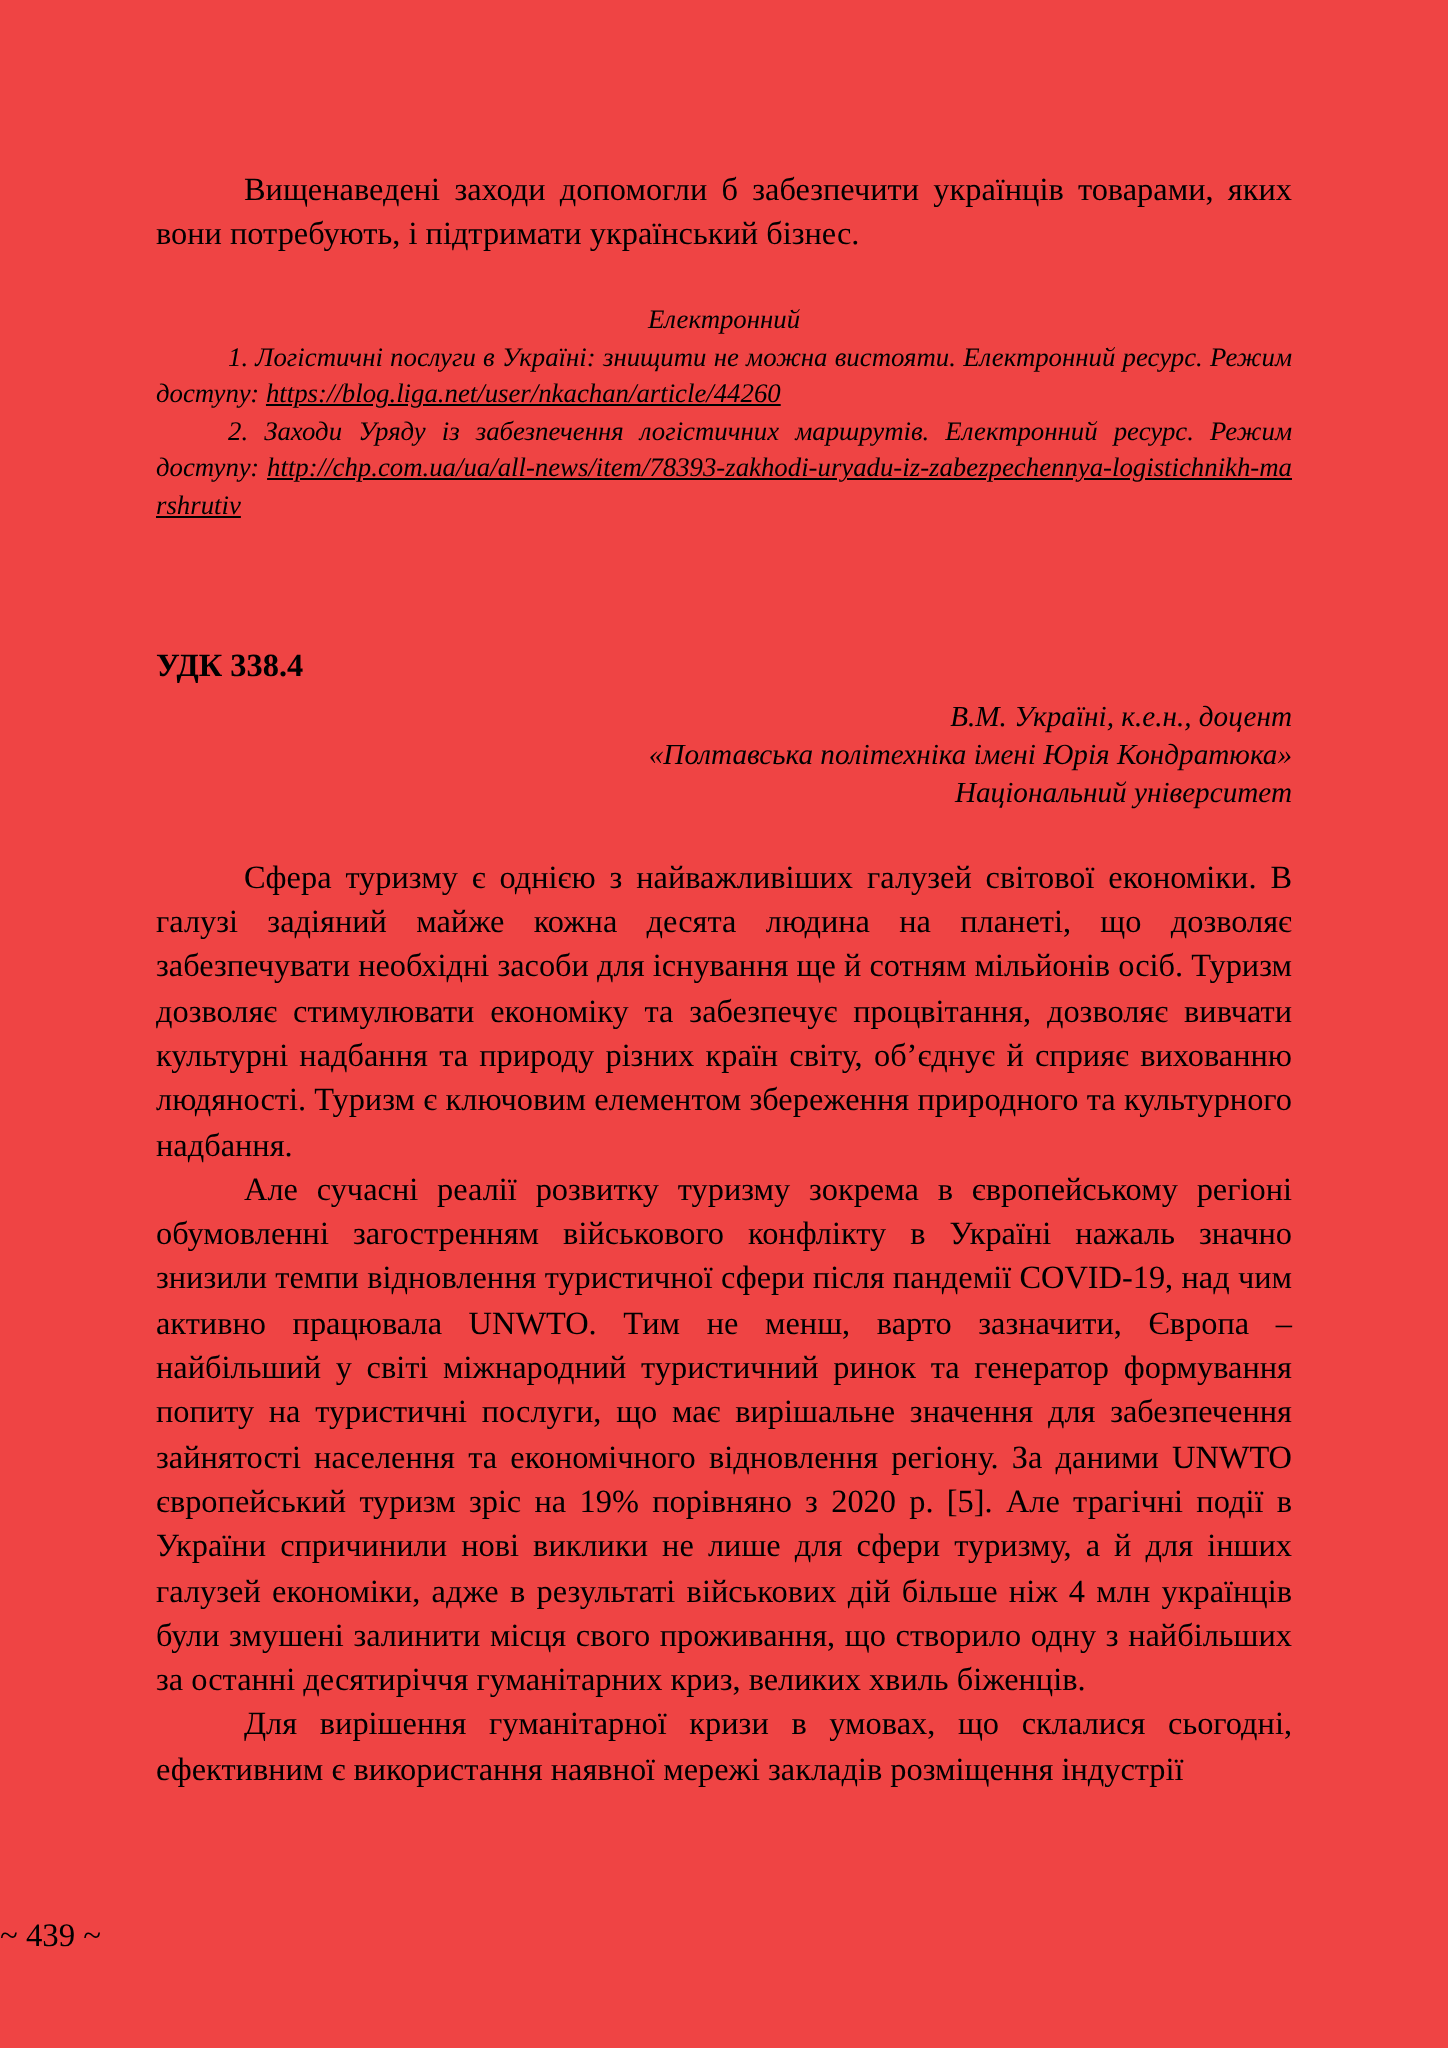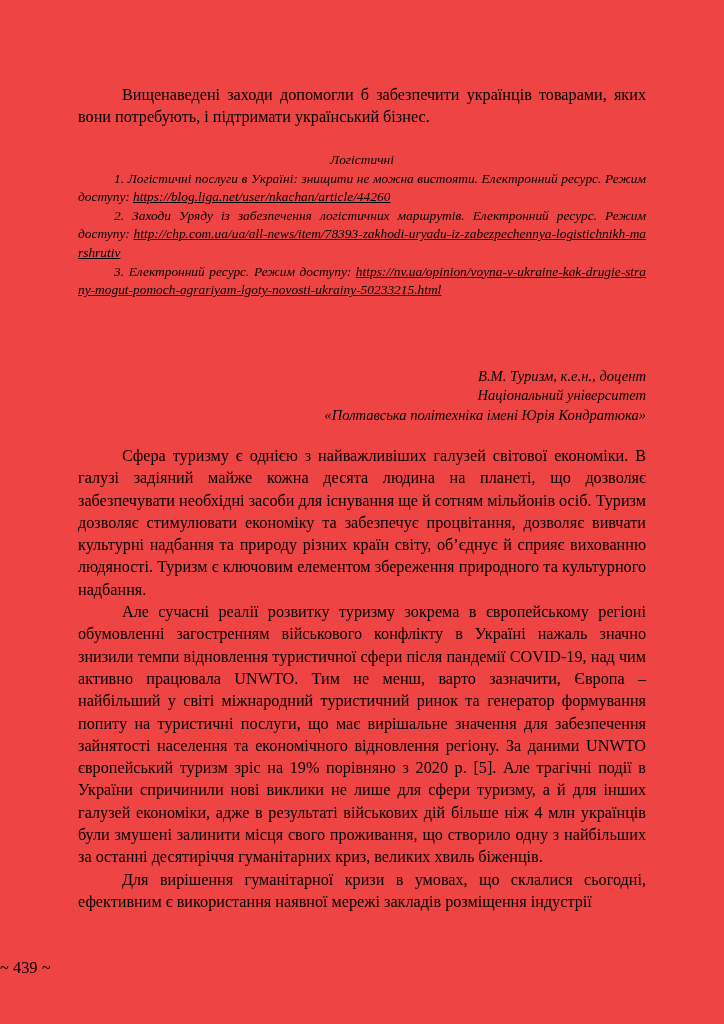--- a/index.html
+++ b/index.html
@@ -113,37 +113,37 @@
 </head>
 <body>
 
 <div class="page">
   <div class="content">
 
     <p class="para">Вищенаведені заходи допомогли б забезпечити українців товарами, яких вони потребують, і підтримати український бізнес.</p>
 
     <div class="sp-1"></div>
 
-    <p class="lit-heading">Логістичні</p>
+    <p class="lit-heading">Електронний</p>
 
     <p class="ref"><span>1. Логістичні послуги в Україні: знищити не можна вистояти. Електронний ресурс. Режим доступу: </span><span class="url">https://blog.liga.net/user/nkachan/article/44260</span></p>
 
     <p class="ref"><span>2. Заходи Уряду із забезпечення логістичних маршрутів. Електронний ресурс. Режим доступу: </span><span class="url">http://chp.com.ua/ua/all-news/item/78393-zakhodi-uryadu-iz-zabezpechennya-logistichnikh-marshrutiv</span></p>
 
-    <p class="ref"><span>3. Електронний ресурс. Режим доступу: </span><span class="url">https://nv.ua/opinion/voyna-v-ukraine-kak-drugie-strany-mogut-pomoch-agrariyam-lgoty-novosti-ukrainy-50233215.html</span></p>
 
     <div class="sp-3"></div>
 
+    <p class="udk">УДК 338.4</p>
 
     <div class="sp-4"></div>
 
     <div class="author-block">
-      <span class="author-line">В.М. Туризм, к.е.н., доцент</span>
+      <span class="author-line">В.М. Україні, к.е.н., доцент</span>
+      <span class="author-line">«Полтавська політехніка імені Юрія Кондратюка»</span>
       <span class="author-line">Національний університет</span>
-      <span class="author-line">«Полтавська політехніка імені Юрія Кондратюка»</span>
     </div>
 
     <div class="sp-5"></div>
 
 
     <div class="sp-6"></div>
 
     <p class="para">Сфера туризму є однією з найважливіших галузей світової економіки. В галузі задіяний майже  кожна десята людина на планеті, що дозволяє забезпечувати необхідні засоби для існування ще й сотням мільйонів осіб. Туризм дозволяє стимулювати економіку та забезпечує процвітання, дозволяє вивчати культурні надбання та природу різних країн світу, об’єднує й сприяє вихованню людяності. Туризм є ключовим елементом збереження природного та культурного надбання.</p>
     <p class="para">Але сучасні реалії розвитку туризму зокрема в європейському регіоні обумовленні загостренням військового конфлікту в Україні нажаль значно знизили темпи відновлення туристичної сфери після пандемії COVID-19, над чим активно працювала UNWTO. Тим не менш, варто зазначити,  Європа – найбільший у світі міжнародний туристичний ринок та генератор формування попиту на туристичні послуги, що має вирішальне значення для забезпечення зайнятості населення та економічного відновлення регіону. За даними  UNWTO європейський туризм зріс на 19% порівняно з 2020 р. [5]. Але трагічні події в України спричинили нові виклики не лише для сфери туризму, а й для інших галузей економіки, адже в результаті військових дій більше ніж 4 млн українців були змушені залинити місця свого проживання, що створило одну з найбільших за останні десятиріччя гуманітарних криз, великих хвиль біженців.</p>
     <p class="para">Для вирішення гуманітарної кризи в умовах, що склалися сьогодні, ефективним є використання наявної мережі закладів розміщення індустрії</p>

